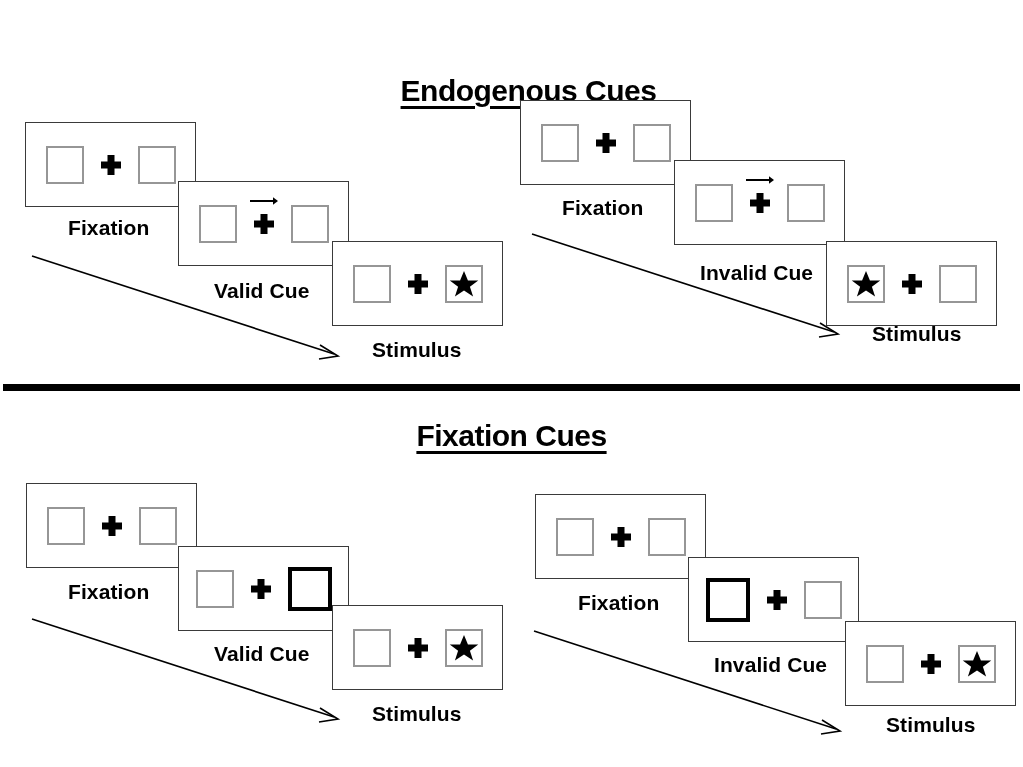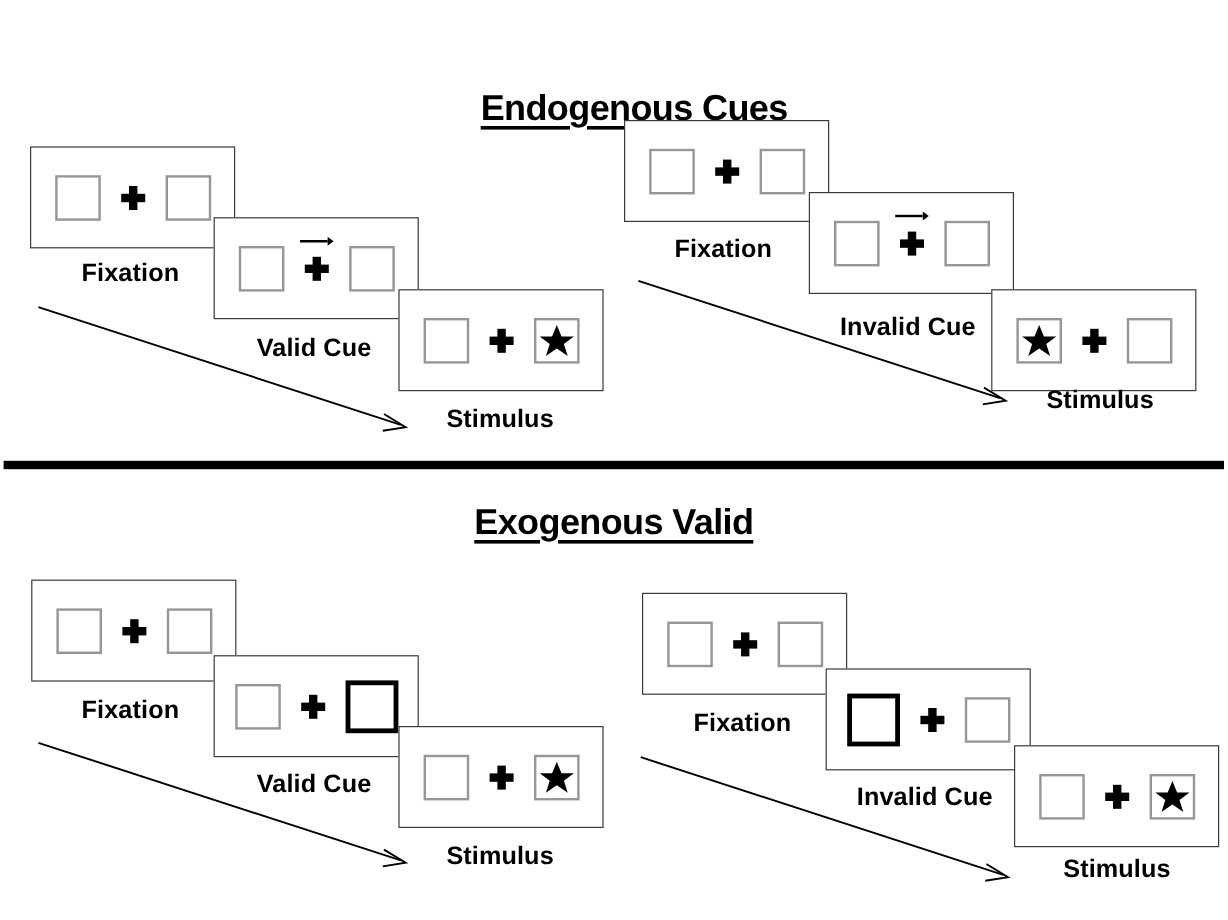--- a/index.html
+++ b/index.html
@@ -211,21 +211,21 @@
 </div>
 <div class="stage-label" style="left:872px; top:322px;">Stimulus</div>
 
 <svg class="flow-arrow" style="left:528px; top:228px; width:320px; height:118px;" viewBox="0 0 320 118">
   <line x1="4" y1="6" x2="306" y2="104" stroke="#000" stroke-width="1.6"></line>
   <polyline points="292,95 310,106 291,109" fill="none" stroke="#000" stroke-width="1.6"></polyline>
 </svg>
 
 <div class="divider"></div>
 
-<div class="section-title" id="title-exogenous">Exogenous Valid</div>
+<div class="section-title" id="title-exogenous">Fixation Cues</div>
 
 <div class="frame" style="left:26px; top:483px; width:171px; height:85px;">
   <div class="frame-inner">
     <div class="ph-box"></div>
     <div class="plus"></div>
     <div class="ph-box"></div>
   </div>
 </div>
 <div class="stage-label" style="left:68px; top:580px;">Fixation</div>
 

